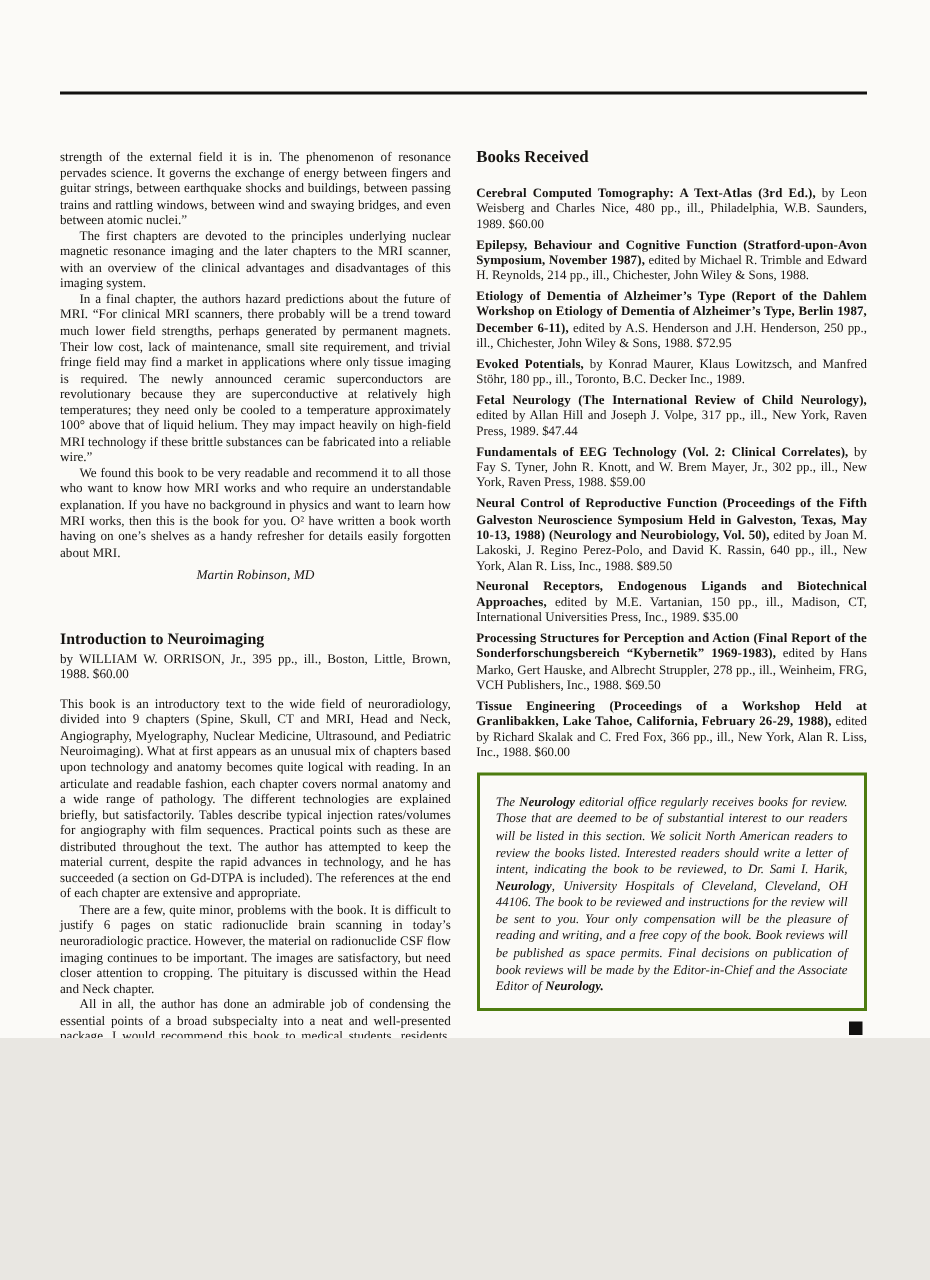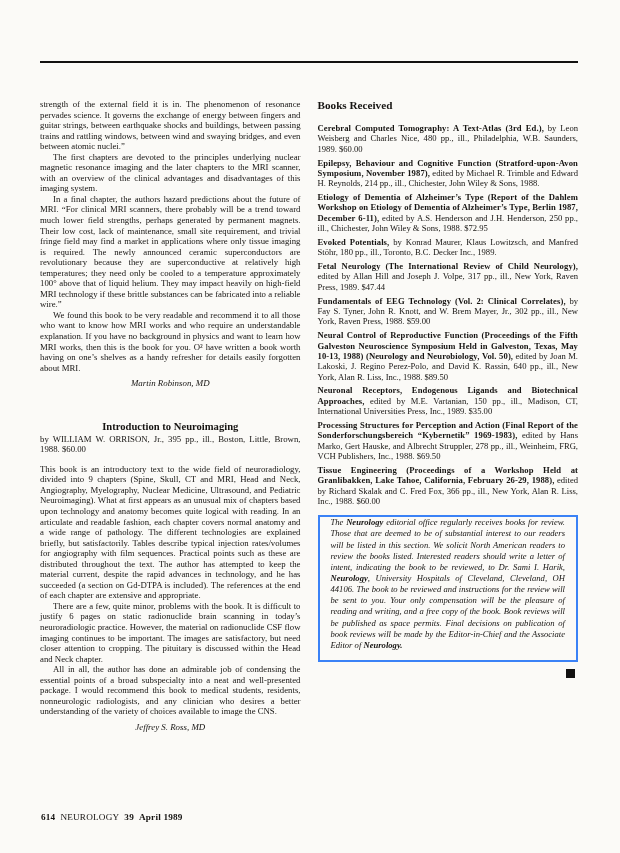--- a/index.html
+++ b/index.html
@@ -1,18 +1,18 @@
 <!DOCTYPE html>
 <html><head>
 <meta charset="utf-8">
 <style>
   html,body{margin:0;padding:0;background:#e9e7e2;}
   .page{
     position:relative;
-    width:620px;height:853px;
+    width:620px;height:692px;
     background:#fbfaf7;
     color:#161412;
     font-family:"Liberation Serif","DejaVu Serif",serif;
     overflow:hidden;
     box-sizing:border-box;
   }
   .top-rule{
     position:absolute;top:61px;left:40px;width:538px;height:2px;
     background:#121110;
   }
@@ -27,37 +27,37 @@
     text-align:justify;
   }
   .ind{text-indent:13px;}
   .sigs{
     margin-top:5px;
     text-align:center;font-style:italic;
     font-size:8.9px;line-height:11.5px;
   }
   .review-title{
     margin:31px 0 0 0;
-    font-size:10.6px;font-weight:bold;line-height:12px;text-align:center;
+    font-size:10.6px;font-weight:bold;line-height:12px;
   }
   .byline{margin-top:1px !important;}
   .body-start{margin-top:9px !important;}
   .books-heading{
     margin:0 0 11px 0;
     font-size:11.2px;font-weight:bold;line-height:13px;
   }
   .entry{
     margin:0 0 3.5px 0 !important;
     font-size:8.6px !important;line-height:10.35px !important;
   }
   .entry b{letter-spacing:.1px;}
   .notice-box{
     margin-top:9px;
-    border:2px solid #3b82f6;
-    padding:0 11px 9px 11px;
+    border:2px solid #4d7c0f;
+    padding:12px 11px 9px 11px;
     box-sizing:border-box;
   }
   .notice-text{
     font-style:italic;
     font-size:8.6px !important;
     line-height:11.15px !important;
     text-align:justify;
   }
   .notice-text b{font-weight:bold;}
   .end-marker{

